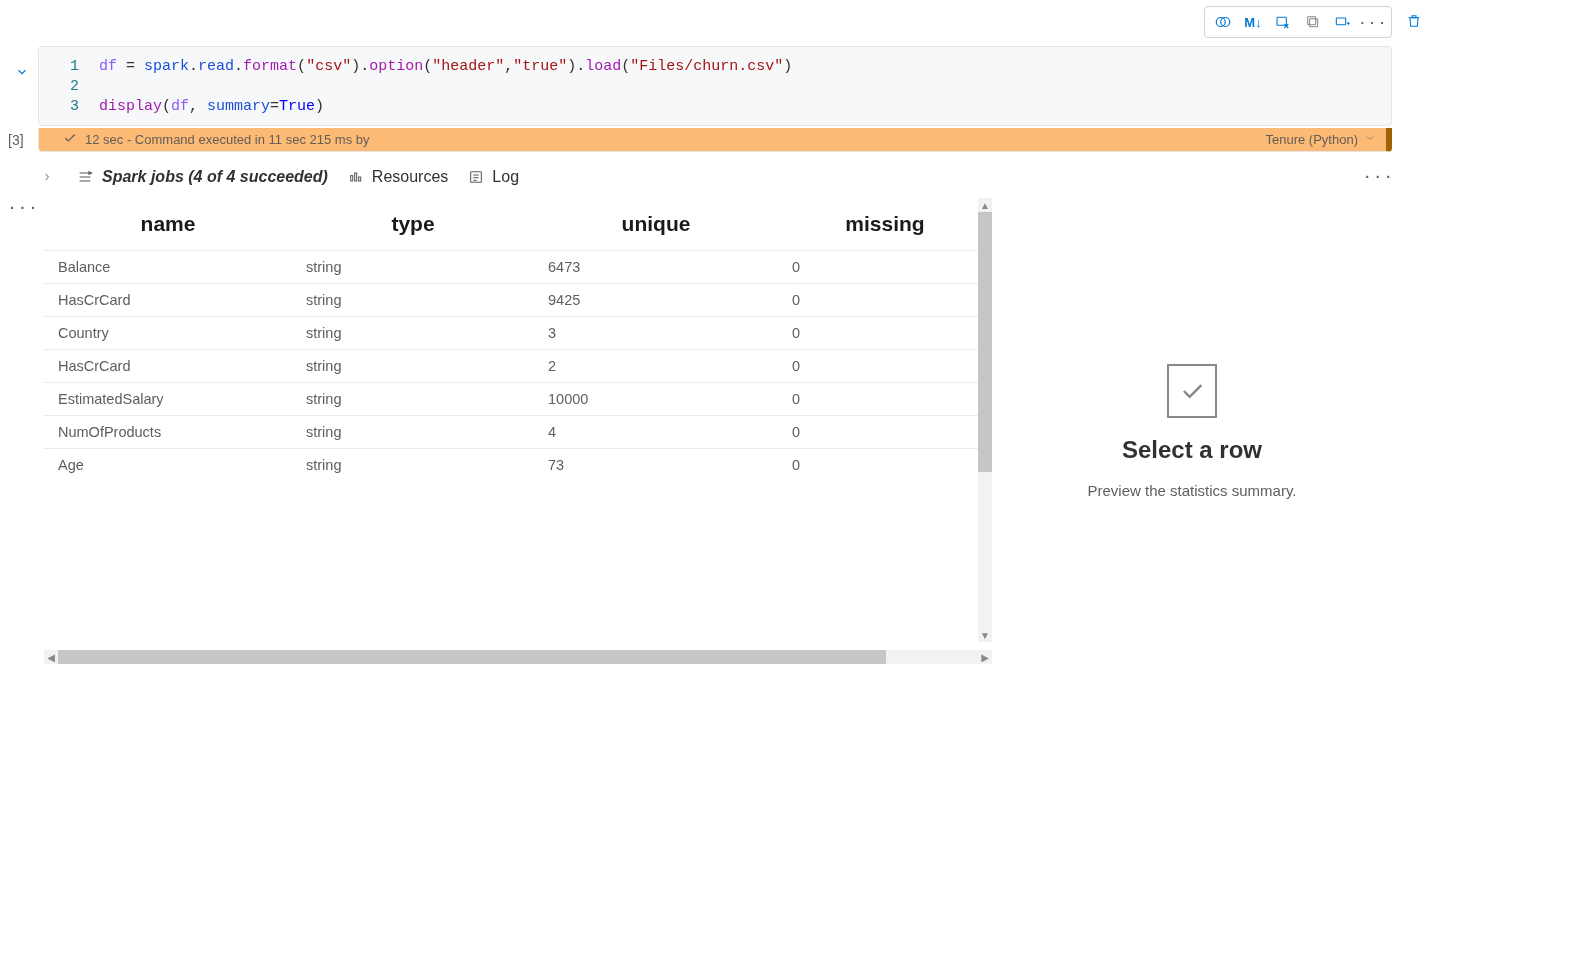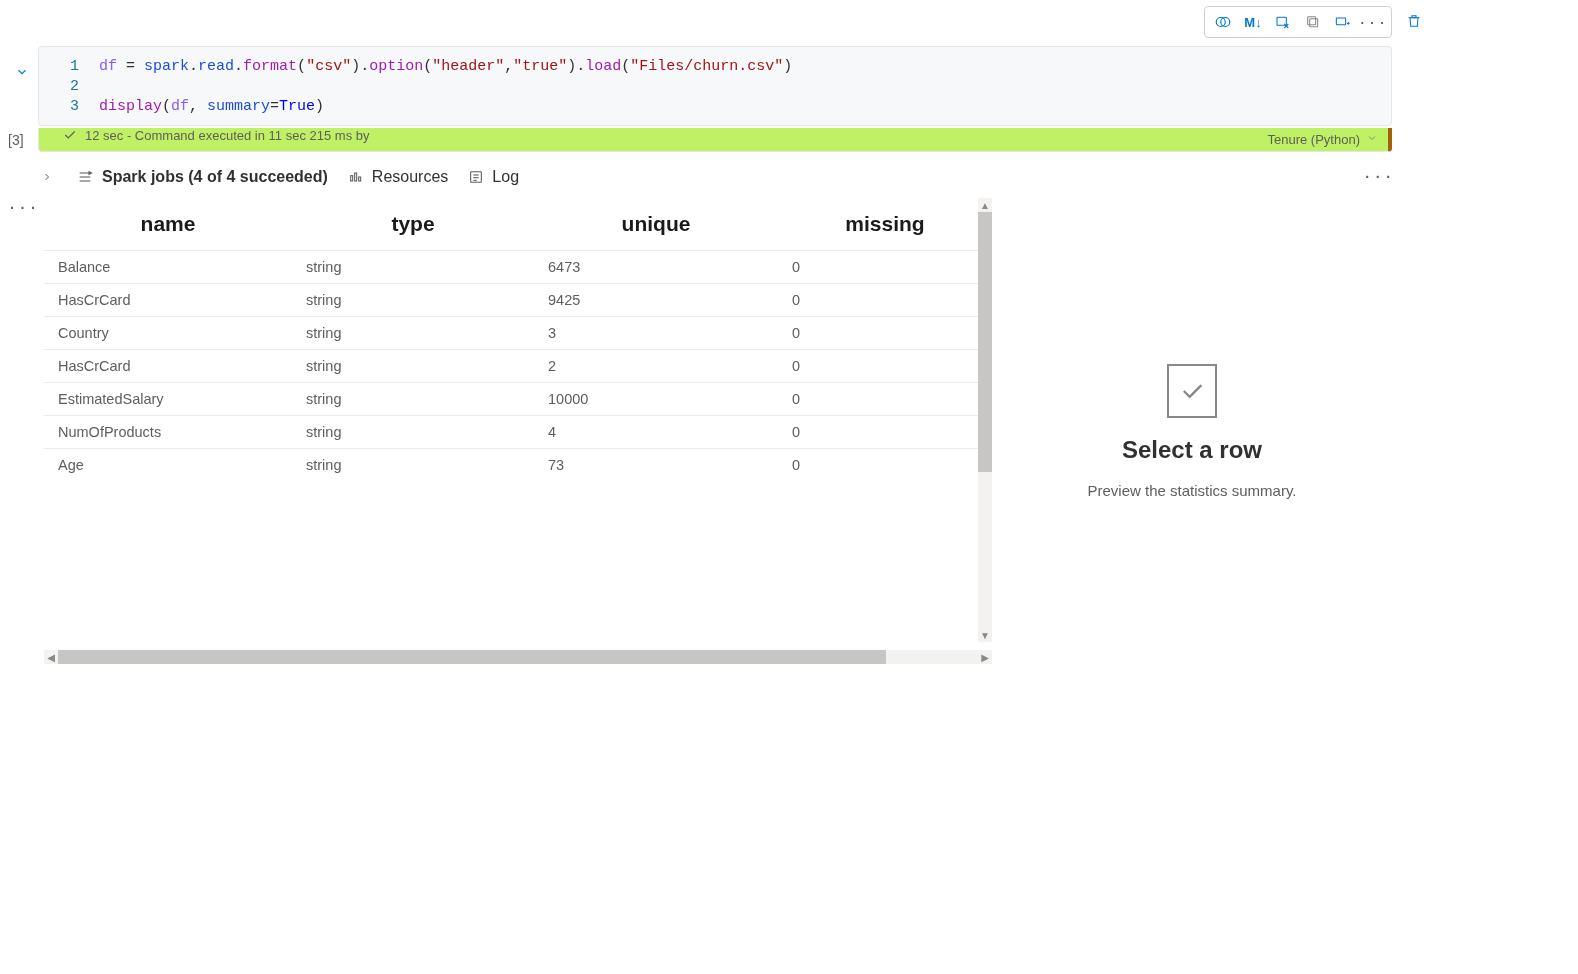--- a/index.html
+++ b/index.html
@@ -107,26 +107,27 @@
   }
 
   
   .status-bar {
     position: absolute;
     left: 38px;
     top: 128px;
     right: 186px;
     height: 24px;
     display: flex;
+    align-items: center;
     font-size: 13px;
     color: #605e5c;
     padding-left: 24px;
-    background:#bef264;
+    background:#fdba74;
     border-left:1px solid #e5e5e5;
-    border-right:4px solid #a16207;
+    border-right:6px solid #a16207;
     border-bottom:1px solid #e5e5e5;
     border-bottom-left-radius:4px;
     border-bottom-right-radius:4px;
   }
   .status-bar .check-icon { margin-right: 8px; color: #605e5c; }
   .status-bar .timing { color: #605e5c; }
   .status-bar .lang-picker {
     margin-left: auto;
     margin-right: 10px;
     display: flex;
@@ -149,21 +150,21 @@
     font-size: 16px;
     color: #323130;
   }
   .summary-toolbar .chev-right {
     width: 18px; height: 18px; color: #605e5c; cursor: pointer;
     display:flex;align-items:center;justify-content:center;
   }
   .summary-toolbar .item {
     display: flex; align-items: center; gap: 8px; cursor: pointer;
   }
-  .summary-toolbar .item.bold { font-weight: 600; }
+  .summary-toolbar .item.bold { font-weight: 600; font-style: italic; }
   .summary-toolbar .item svg { color: #605e5c; }
   .summary-toolbar .more {
     margin-left: auto;
     font-weight: bold;
     color: #605e5c;
     letter-spacing: 1px;
     cursor: pointer;
     font-size: 14px;
   }
 

